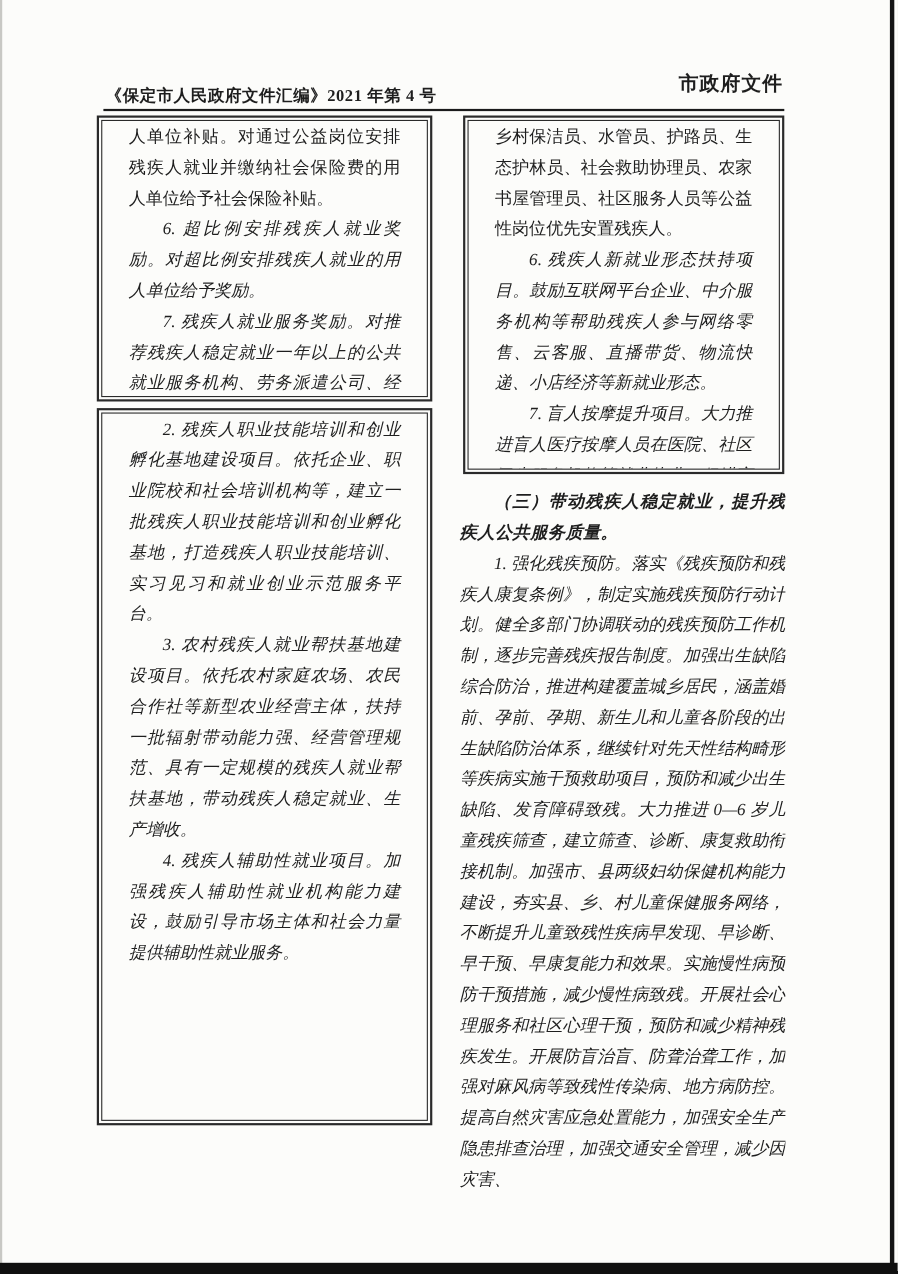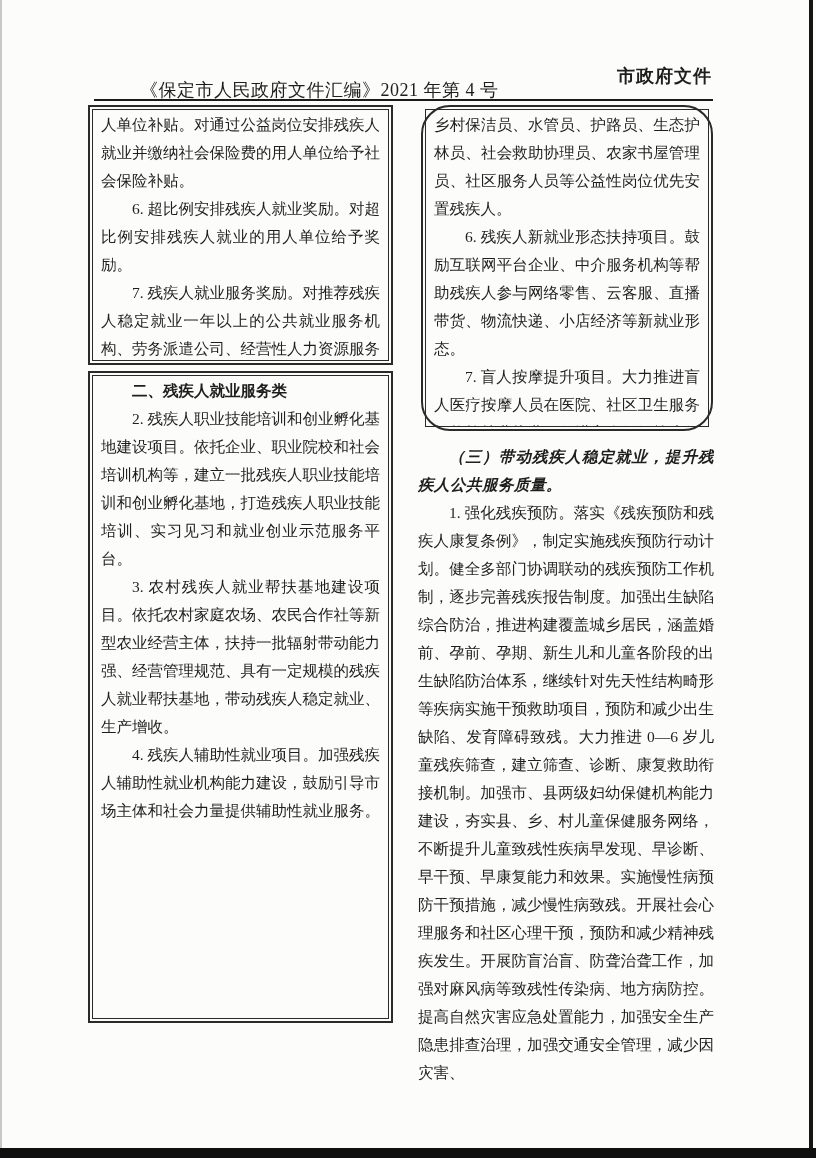--- a/index.html
+++ b/index.html
@@ -12,38 +12,38 @@
   .page{
     position:absolute;left:0;top:0;width:816px;height:1158px;
     background:#fcfcfa;color:#1e1e1e;
   }
   
   .scan-edge-right{position:absolute;top:0;left:809px;width:4px;height:1158px;background:#141414;}
   .scan-edge-bottom{position:absolute;left:0;top:1148px;width:816px;height:10px;background:#101010;}
   .scan-edge-left{position:absolute;left:0;top:0;width:2px;height:1158px;background:#c8c8c4;}
 
   
-  .hdr-left{position:absolute;left:96px;top:78px;font-size:18px;font-weight:normal;letter-spacing:.5px;white-space:nowrap;margin-left:44px;}
+  .hdr-left{position:absolute;left:96px;top:78px;font-size:15px;font-weight:bold;letter-spacing:.5px;white-space:nowrap;}
   .hdr-right{position:absolute;left:0;top:64px;width:712px;text-align:right;font-size:18px;font-weight:bold;letter-spacing:1px;}
   .hdr-rule{position:absolute;left:94px;top:99px;width:619px;height:2px;background:#1b1b1b;}
 
   
   .col{position:absolute;font-size:15.5px;line-height:28px;text-align:justify;}
   .col-left{left:88px;width:305px;top:105px;}
   .col-right{left:421px;width:292px;top:105px;}
 
   
   .dbox{border:2px solid #2a2a2a;padding:2px;background:#fcfcfa;box-sizing:border-box;}
-  .dbox-inner{border:1px solid #2a2a2a;padding:1px 8px;box-sizing:border-box;height:100%;overflow:hidden;}
+  .dbox-inner{border:1px solid #2a2a2a;padding:1px 24px;box-sizing:border-box;height:100%;overflow:hidden;}
   .box-l1{position:absolute;left:0;top:0;width:305px;height:260px;}
   .box-l2{position:absolute;left:0;top:266px;width:305px;height:652px;}
-  .box-r1{position:absolute;left:0;top:0;width:292px;height:326px;border-radius:29px;}
+  .box-r1{position:absolute;left:0;top:0;width:292px;height:326px;}
 
   p{margin:0;}
-  p.ind{text-indent:2em;}
+  p.ind{text-indent:2em;font-style:italic;}
   p.cont{text-indent:0;}
   .sec-head{font-weight:bold;font-style:italic;text-indent:2em;letter-spacing:.5px;}
   .box-head{font-weight:bold;text-indent:2em;}
 
   .right-text{position:absolute;left:-3px;top:338px;width:296px;overflow:hidden;}
 
   .page-num{position:absolute;left:0;top:1042px;width:712px;text-align:right;font-size:15px;letter-spacing:2px;}
   .page-num .inner{padding-right:22px;}
 </style>
 </head>
@@ -58,21 +58,20 @@
   <div class="col col-left">
     <div class="dbox box-l1">
       <div class="dbox-inner">
         <p class="cont">人单位补贴。对通过公益岗位安排残疾人就业并缴纳社会保险费的用人单位给予社会保险补贴。</p>
         <p class="ind">6. 超比例安排残疾人就业奖励。对超比例安排残疾人就业的用人单位给予奖励。</p>
         <p class="ind">7. 残疾人就业服务奖励。对推荐残疾人稳定就业一年以上的公共就业服务机构、劳务派遣公司、经营性人力资源服务机构等，按就业人数给予奖励。</p>
       </div>
     </div>
     <div class="dbox box-l2">
       <div class="dbox-inner">
-        <p class="box-head">二、残疾人就业服务类</p>
         <p class="ind">2. 残疾人职业技能培训和创业孵化基地建设项目。依托企业、职业院校和社会培训机构等，建立一批残疾人职业技能培训和创业孵化基地，打造残疾人职业技能培训、实习见习和就业创业示范服务平台。</p>
         <p class="ind">3. 农村残疾人就业帮扶基地建设项目。依托农村家庭农场、农民合作社等新型农业经营主体，扶持一批辐射带动能力强、经营管理规范、具有一定规模的残疾人就业帮扶基地，带动残疾人稳定就业、生产增收。</p>
         <p class="ind">4. 残疾人辅助性就业项目。加强残疾人辅助性就业机构能力建设，鼓励引导市场主体和社会力量提供辅助性就业服务。</p>
 
       </div>
     </div>
   </div>
 
   <div class="col col-right">
     <div class="dbox box-r1">

